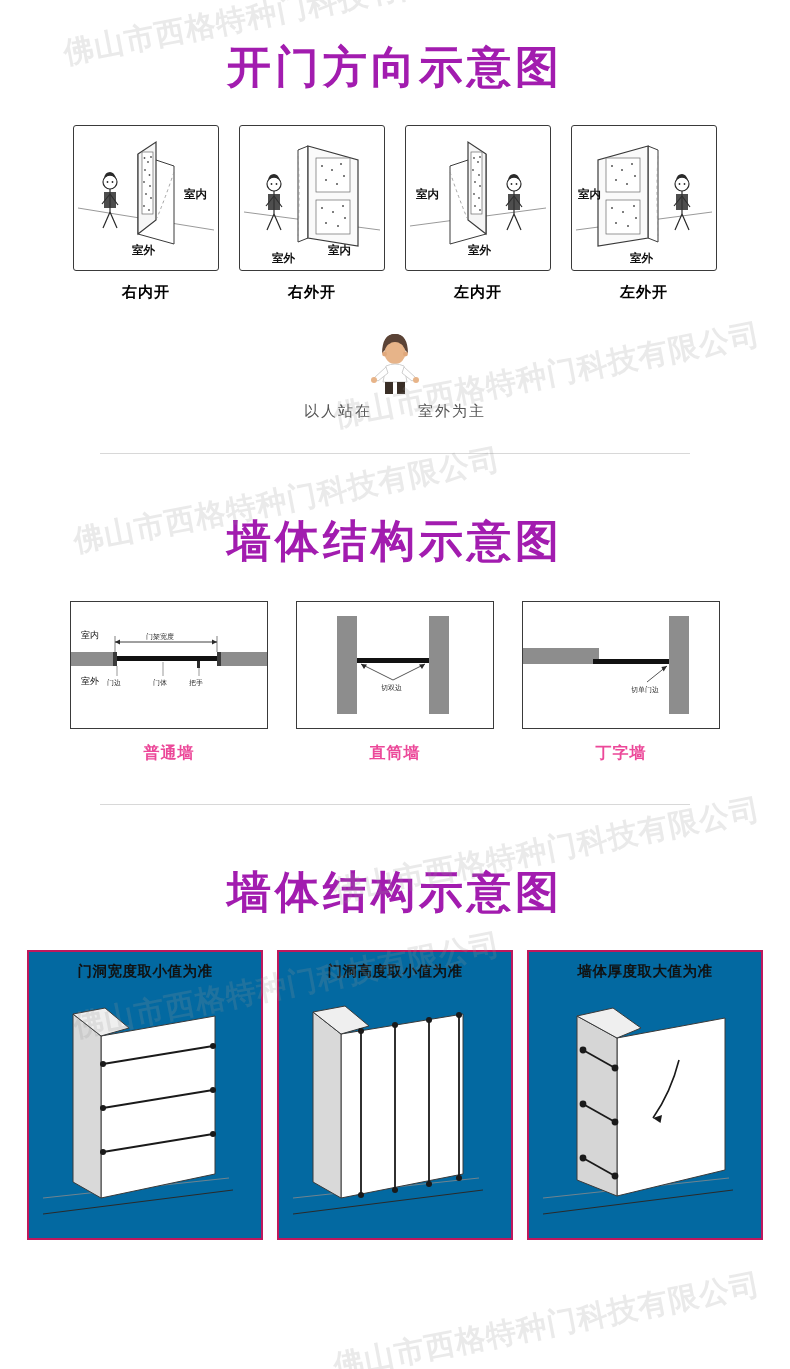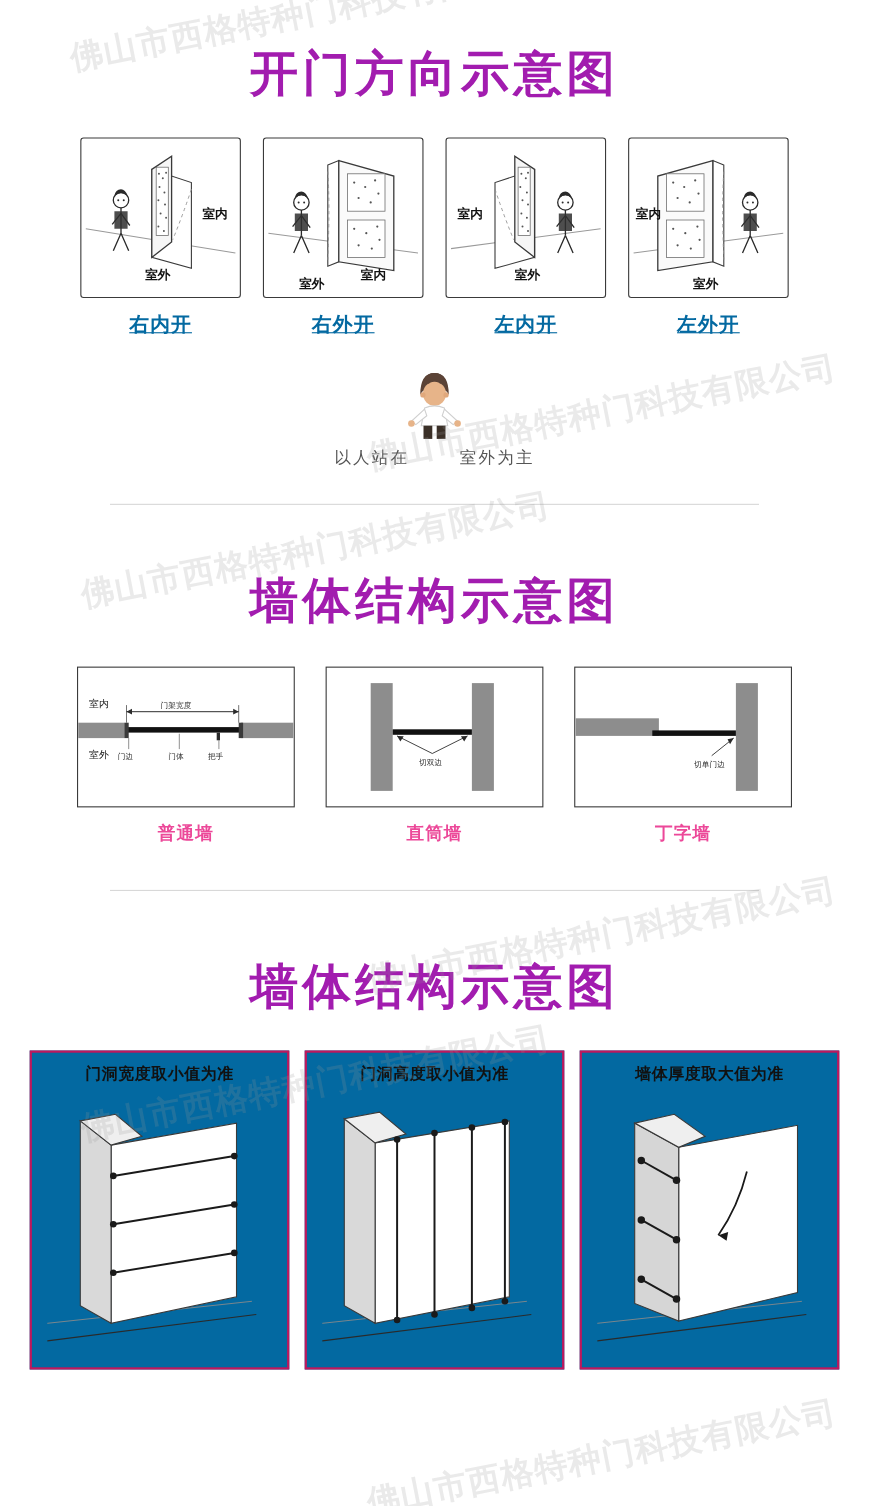--- a/index.html
+++ b/index.html
@@ -69,25 +69,24 @@
     width: 146px;
     height: 146px;
     border: 1px solid #3a3a3a;
     border-radius: 3px;
     background: #fff;
     box-sizing: border-box;
     overflow: hidden;
   }
   .door-caption {
     margin-top: 12px;
-    font-size: 18px;
+    font-size: 15px;
     font-weight: 700;
-    color: #0369a1;
+    color: #000000;
     letter-spacing: 1px;
-    text-decoration: underline;
   }
 
   
   .person-note {
     margin-top: 26px;
     display: flex;
     flex-direction: column;
     align-items: center;
   }
   .person-note-text {

